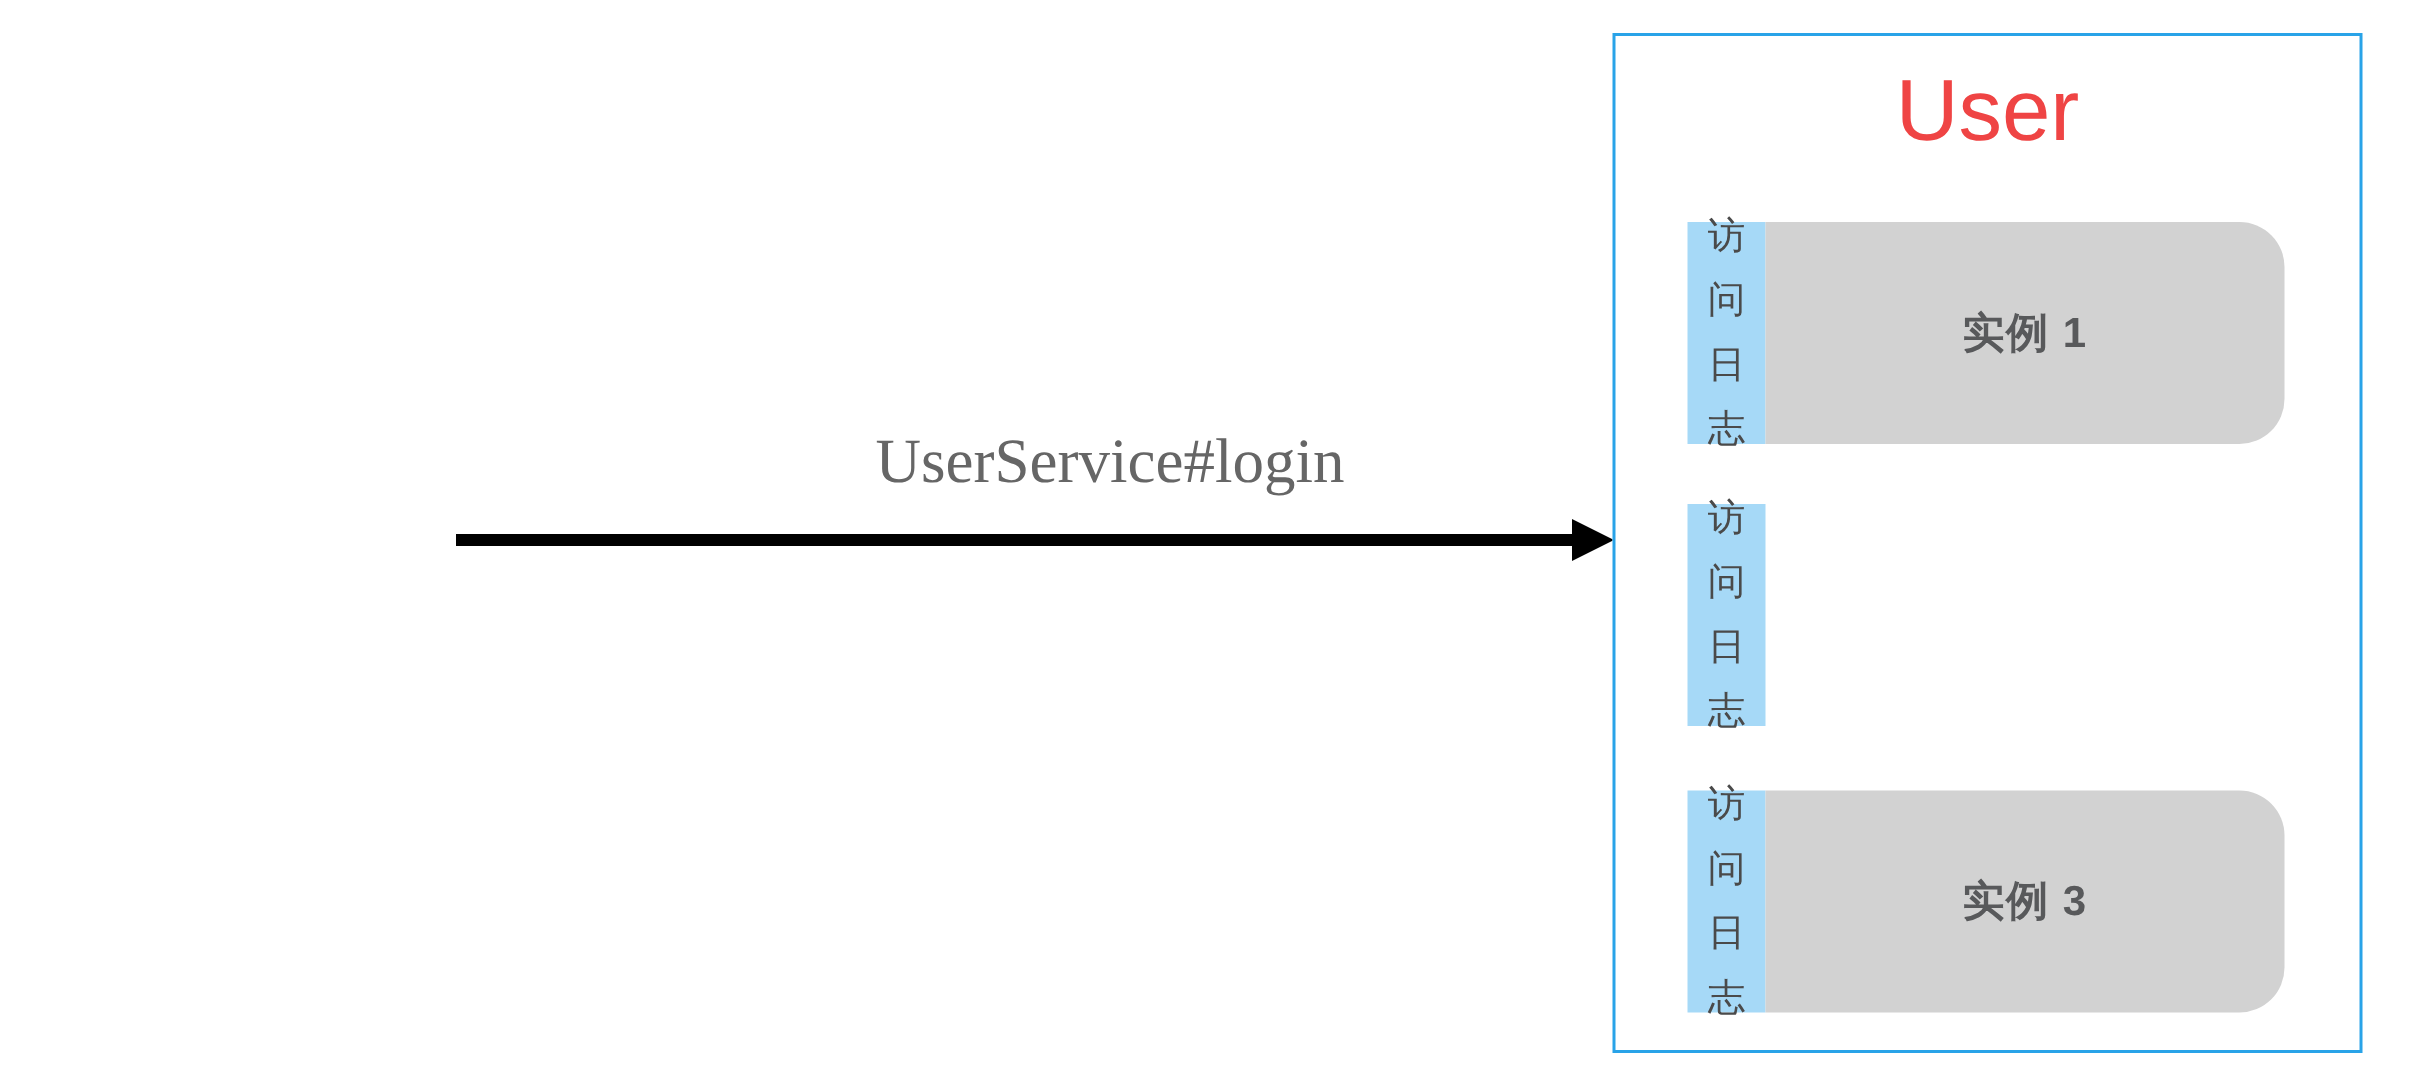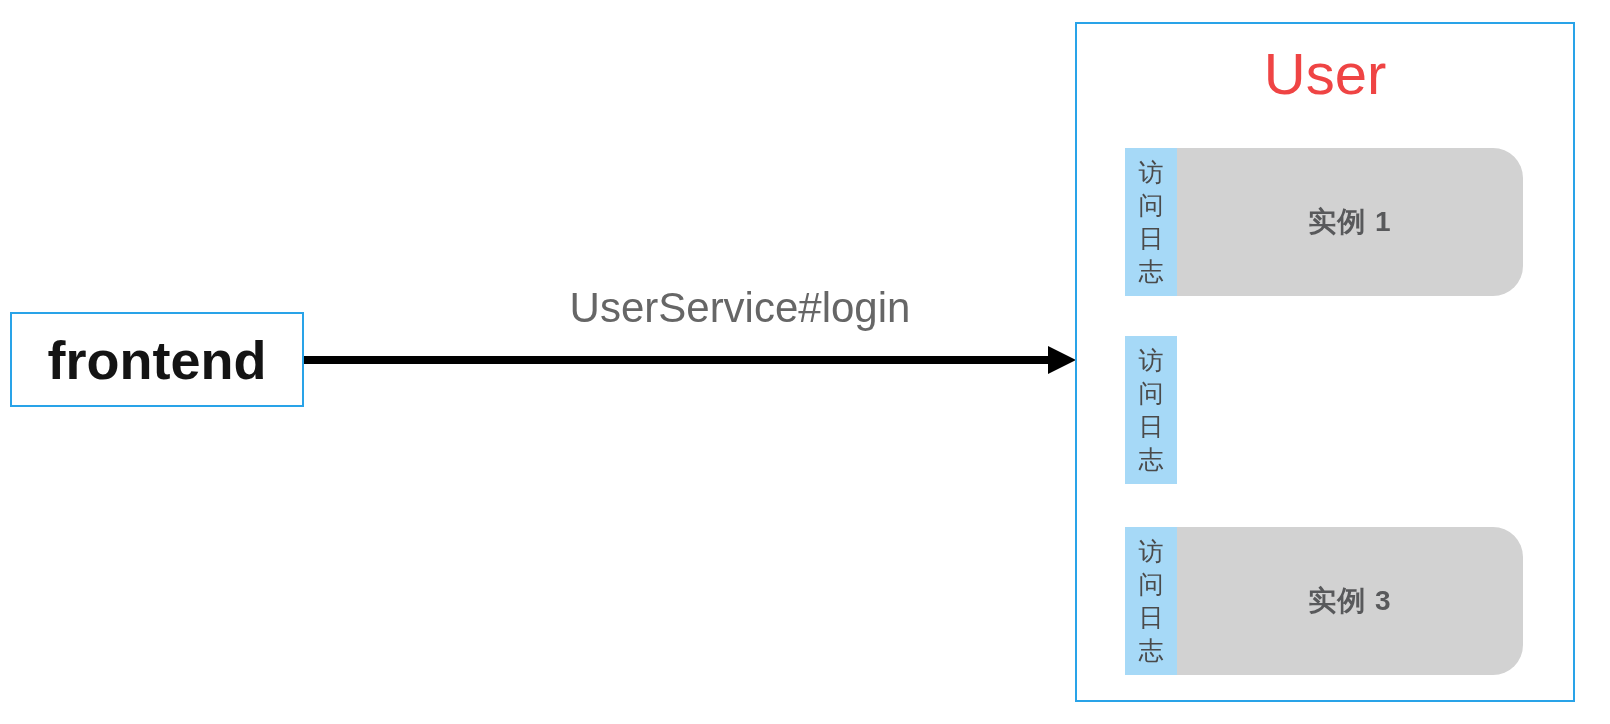--- a/index.html
+++ b/index.html
@@ -58,20 +58,21 @@
   }
   .arrow-label {
     position: absolute;
     left: 540px;
     top: 284px;
     width: 400px;
     text-align: center;
     font-size: 42px;
     color: #666666;
     white-space: nowrap;
+    font-family: Liberation Serif, serif;
   }
 
   
   .user-group {
     position: absolute;
     left: 1075px;
     top: 22px;
     width: 500px;
     height: 680px;
     box-sizing: border-box;
@@ -98,21 +99,21 @@
   .row-2 { top: 312px; }
   .row-3 { top: 503px; }
 
   .log-strip {
     width: 52px;
     box-sizing: border-box;
     padding: 0 12px;
     background: #a6d9f7;
     color: #4a4a4a;
     font-size: 25px;
-    line-height: 33px;
+    line-height: 43px;
     text-align: center;
     word-break: break-all;
     display: flex;
     align-items: center;
     justify-content: center;
   }
   .instance-box {
     flex: 1;
     background: #d2d2d2;
     border-radius: 0 30px 30px 0;
@@ -124,23 +125,20 @@
     color: #58595b;
     letter-spacing: 1px;
     white-space: nowrap;
   }
 </style>
 </head>
 <body>
 
 <div class="canvas">
 
-  <div class="frontend-box">
-    <span class="frontend-label">frontend</span>
-  </div>
 
   <div class="arrow-line"></div>
   <div class="arrow-head"></div>
   <div class="arrow-label">UserService#login</div>
 
   <div class="user-group">
     <div class="user-title">User</div>
 
     <div class="instance-row row-1">
       <div class="log-strip">访问日志</div>

